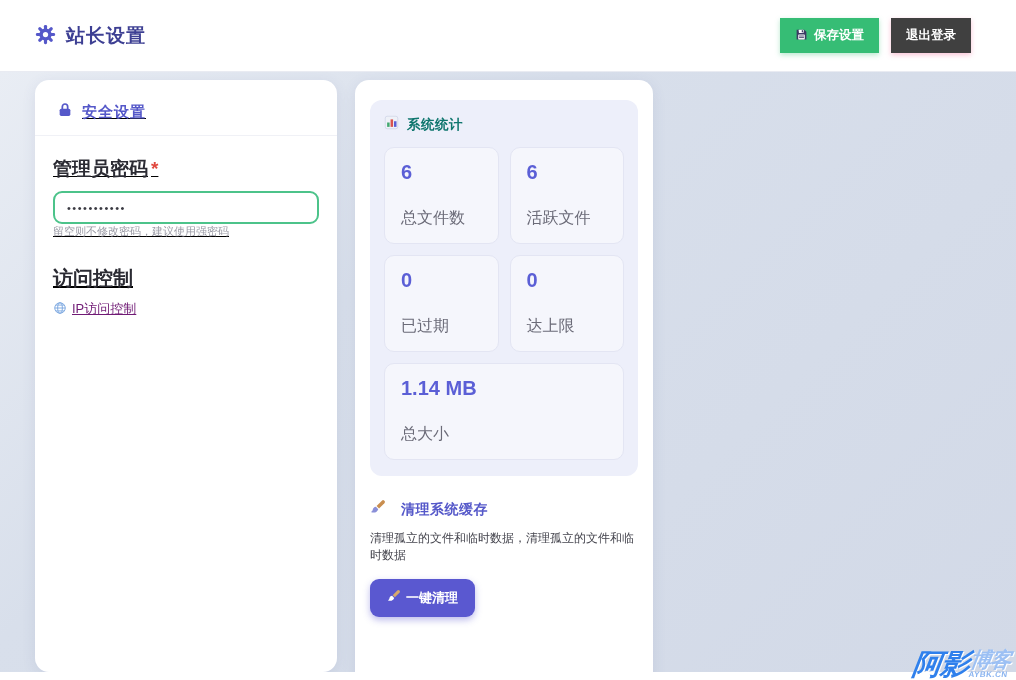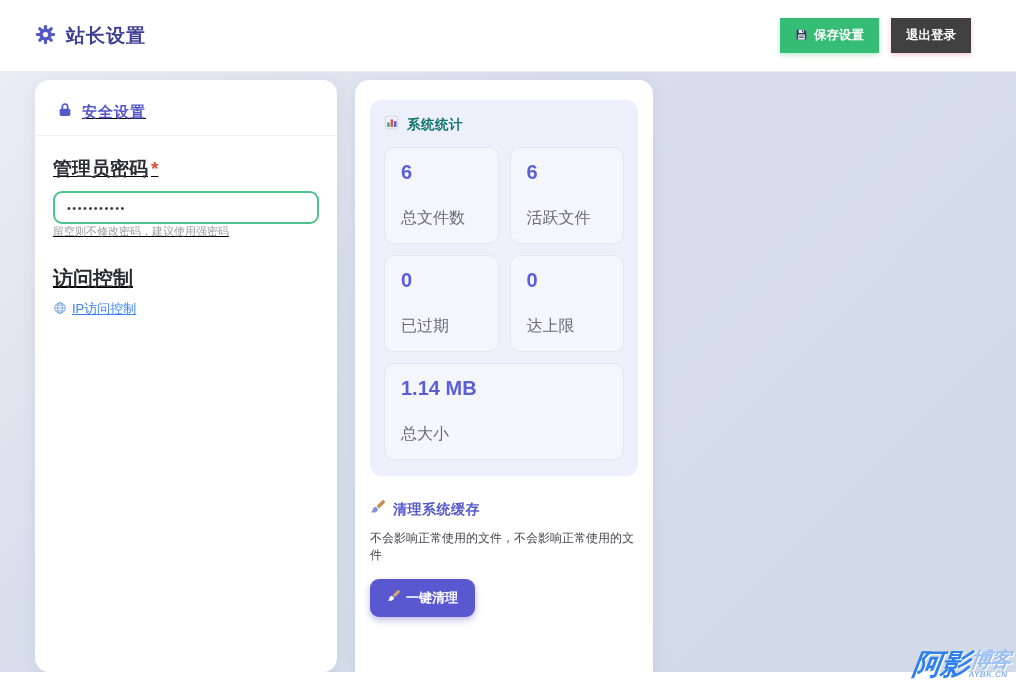--- a/index.html
+++ b/index.html
@@ -50,38 +50,38 @@
   .req { color:#e0483e; margin-left:3px; }
   .pwd-input {
     width:100%; margin-top:9px; height:33px;
     border:2px solid #4cc38a; border-radius:9px; background:#fff;
     padding:0 12px; font-size:11px; letter-spacing:1.5px; color:#3a3a42; outline:none;
     font-family:inherit;
   }
   .help-text { font-size:11px; color:#9a9aa5; margin-top:0; }
   .access-title { font-size:20px; font-weight:bold; color:#2b2b33; margin-top:26px; }
   .ip-link { display:inline-flex; align-items:center; gap:5px; margin-top:8px;
-             font-size:13px; color:#3b82f6; text-decoration:underline; cursor:pointer; }
+             font-size:13px; color:#701a75; text-decoration:underline; cursor:pointer; }
   
   .stats-panel { background:#edeffa; border-radius:12px; padding:15px 14px 16px; margin-top:4px; }
   .panel-title { display:flex; align-items:center; gap:8px; margin-bottom:13px; }
   .panel-title-text { font-size:13.5px; font-weight:bold; color:#0f766e; letter-spacing:.5px; }
   .stat-grid { display:grid; grid-template-columns:1fr 1fr; gap:11px; }
   .stat-box {
     background:#f5f6fc; border:1px solid #e3e5f3; border-radius:10px;
     padding:13px 16px 14px;
   }
   .stat-box.wide { grid-column:1 / 3; }
   .stat-value { font-size:20px; font-weight:bold; color:#5b5fd6; }
   .stat-label { font-size:16px; color:#6b6b78; margin-top:24px; }
   .stat-path  { font-size:12.5px; font-weight:bold; color:#5b5fd6;
                 font-family:"DejaVu Sans Mono", monospace; }
   
   .cache-section { margin-top:24px; }
-  .section-head { display:flex; align-items:center; gap:8px; }
+  .section-head { display:flex; align-items:center; gap:16px; }
   .section-title { font-size:14px; font-weight:bold; color:#5558c9; letter-spacing:.5px; }
   .section-desc { font-size:12px; color:#45454e; margin-top:11px; }
   .btn-clean {
     margin-top:15px; background:#5a58d0; border-radius:9px; padding:10px 17px;
     box-shadow:0 3px 7px rgba(90,88,208,.4); font-size:13px;
   }
   
   .watermark {
     position:absolute; right:6px; bottom:1px; z-index:9;
     display:flex; align-items:flex-end; transform:skewX(-8deg);
@@ -209,21 +209,21 @@
     <div class="cache-section">
       <div class="section-head cache-title">
         <span>
           <svg viewBox="0 0 24 24" width="15" height="15">
             <path d="M10.5 9.5 19 1a2.83 2.83 0 0 1 4 4l-8.5 8.5z" fill="#c98e4f"></path>
             <path d="M9.4 10.8l3.8 3.8c-.9 3.2-3.8 5.4-7.6 5.4-1.6 0-3-.4-4.1-1 1.9-1 2.5-2.1 3-4 .6-2.3 2-3.7 4.9-4.2z" fill="#8a8fd8"></path>
           </svg>
         </span>
         <span class="section-title">清理系统缓存</span>
       </div>
-      <div class="section-desc">不会影响正常使用的文件，不会影响正常使用的文件</div>
+      <div class="section-desc">清理孤立的文件和临时数据，清理孤立的文件和临时数据</div>
       <button class="btn btn-clean">
         <span>
           <svg viewBox="0 0 24 24" width="13" height="13">
             <path d="M10.5 9.5 19 1a2.83 2.83 0 0 1 4 4l-8.5 8.5z" fill="#d8a96b"></path>
             <path d="M9.4 10.8l3.8 3.8c-.9 3.2-3.8 5.4-7.6 5.4-1.6 0-3-.4-4.1-1 1.9-1 2.5-2.1 3-4 .6-2.3 2-3.7 4.9-4.2z" fill="#fff"></path>
           </svg>
         </span>
         <span>一键清理</span>
       </button>
     </div>

